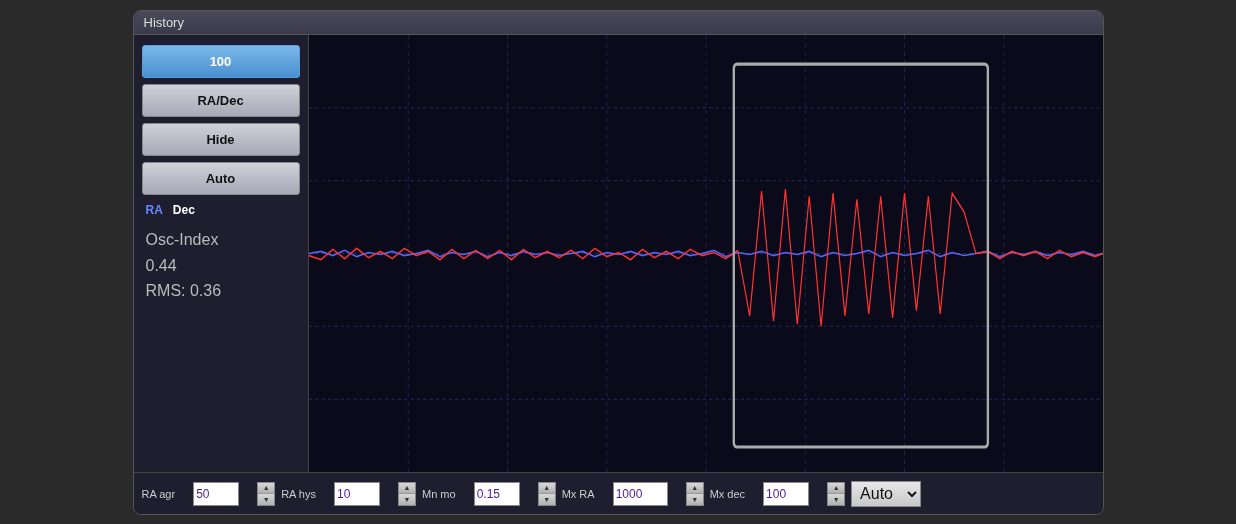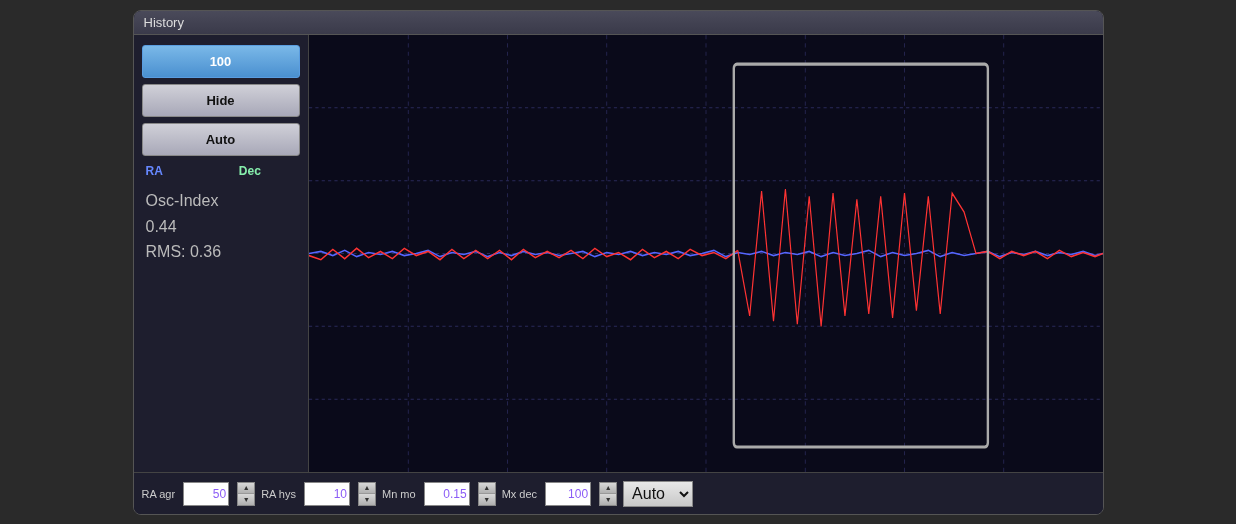--- a/index.html
+++ b/index.html
@@ -58,26 +58,26 @@
       cursor: pointer;
       text-align: center;
     }
     .btn.active {
       background: linear-gradient(to bottom, #7ab8e8, #4a90d0);
       color: #fff;
       border: 1px solid #5a9de0;
     }
     .legend {
       display: flex;
-      gap: 28px;
+      gap: 10px;
       padding: 2px 4px;
       font-size: 12px;
     }
     .legend-ra { color: #6688ff; font-weight: bold; }
-    .legend-dec { color: #86efac; font-weight: bold; margin-left: 48px; }
+    .legend-dec { color: #ffffff; font-weight: bold; }
     .info-section {
       padding: 2px 4px;
       font-size: 16px;
       color: #bbb;
       line-height: 1.6;
     }
     .chart-area {
       flex: 1;
       background: #0a0a1a;
       position: relative;
@@ -93,35 +93,35 @@
       border-top: 1px solid #444;
       display: flex;
       align-items: center;
       padding: 0 8px;
       gap: 6px;
       flex-shrink: 0;
     }
     .param-group {
       display: flex;
       align-items: center;
-      gap: 8px;
+      gap: 18px;
     }
     .param-label {
       color: #ccc;
       font-size: 11px;
       white-space: nowrap;
     }
     .param-input {
       width: 46px;
       height: 24px;
       background: #fff;
       border: 1px solid #888;
-      color: #8b5cf6;
+      color: #4c1d95;
       font-size: 12px;
-      text-align: right;
+      text-align: left;
       padding: 2px;
     }
     .param-input.wide {
       width: 55px;
     }
     .spinner {
       display: flex;
       flex-direction: column;
       border: 1px solid #888;
       background: #d0d0d0;
@@ -154,20 +154,21 @@
 </head>
 <body>
 
 <div class="window">
   <div class="title-bar">
     <span>History</span>
   </div>
   <div class="content">
     <div class="left-panel">
       <button class="btn active">100</button>
+      <button class="btn">RA/Dec</button>
       <button class="btn">Hide</button>
       <button class="btn">Auto</button>
       <div class="legend">
         <span class="legend-ra">RA</span>
         <span class="legend-dec">Dec</span>
       </div>
       <div class="info-section">
         <div>Osc-Index</div>
         <div>0.44</div>
         <div>RMS: 0.36</div>
@@ -221,20 +222,28 @@
     </div>
     <div class="param-group">
       <span class="param-label">Mn mo</span>
       <input type="text" class="param-input" value="0.15" style="">
       <div class="spinner">
         <button class="spin-btn">▲</button>
         <button class="spin-btn">▼</button>
       </div>
     </div>
     <div class="param-group">
+      <span class="param-label">Mx RA</span>
+      <input type="text" class="param-input wide" value="1000" style="">
+      <div class="spinner">
+        <button class="spin-btn">▲</button>
+        <button class="spin-btn">▼</button>
+      </div>
+    </div>
+    <div class="param-group">
       <span class="param-label">Mx dec</span>
       <input type="text" class="param-input" value="100" style="">
       <div class="spinner">
         <button class="spin-btn">▲</button>
         <button class="spin-btn">▼</button>
       </div>
     </div>
     <div class="param-group">
       <select class="dropdown-select">
         <option>Auto</option>

